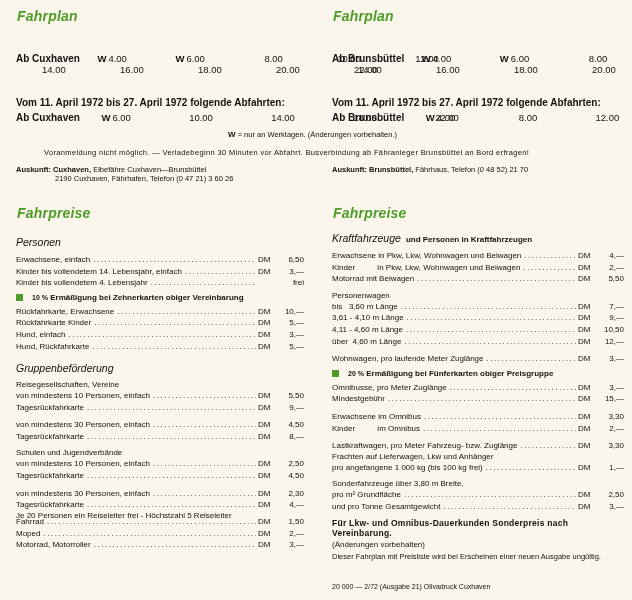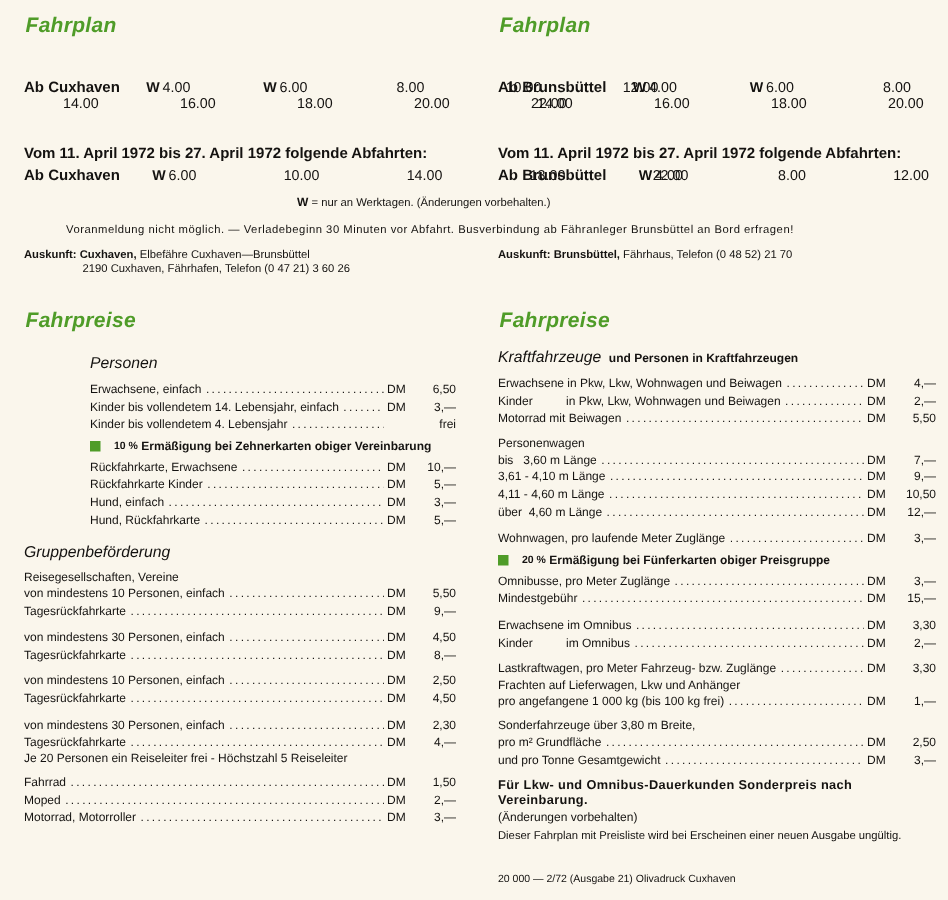--- a/index.html
+++ b/index.html
@@ -81,21 +81,21 @@
 
   .tt2 .tt-label { width: 84px; }
   .tt2 .tt-times span { width: 51px; }
 
   
   .note-center {
     position: absolute;
     font-size: 7.5px;
     white-space: nowrap;
   }
-  .note-w { top: 130px; left: 198px; }
+  .note-w { top: 130px; left: 228px; }
   .note-w b { font-size: 8px; }
   .note-voran { top: 148px; left: 44px; letter-spacing: 0.35px; }
   .auskunft-l { position: absolute; top: 165px; left: 16px; font-size: 7.5px; }
   .auskunft-l .l2 { padding-left: 39px; }
   .auskunft-r { position: absolute; top: 165px; left: 332px; font-size: 7.5px; }
   .auskunft-l b, .auskunft-r b { font-size: 7.5px; }
 
   
   .section-title {
     font-size: 10.5px;
@@ -227,21 +227,21 @@
           <span>10.00</span>
           <span>14.00</span>
           <span>18.00</span>
           <span>22.00</span>
         </div>
       </div>
     </div>
 
     <h1 class="green hdr-fahrpreise">Fahrpreise</h1>
 
-    <div class="blk" style="top:236px;margin-left:44px;">
+    <div class="blk" style="top:236px;">
       <div class="section-title">Personen</div>
 
       <div class="price-row">
         <span class="pr-text">Erwachsene, einfach</span>
         <span class="pr-dots">..................................................................</span>
         <span class="pr-cur">DM</span>
         <span class="pr-val">6,50</span>
       </div>
       <div class="price-row">
         <span class="pr-text">Kinder bis vollendetem 14. Lebensjahr, einfach</span>
@@ -313,20 +313,21 @@
         <span class="pr-cur">DM</span>
         <span class="pr-val">4,50</span>
       </div>
       <div class="price-row">
         <span class="pr-text">Tagesrückfahrkarte</span>
         <span class="pr-dots">..................................................................</span>
         <span class="pr-cur">DM</span>
         <span class="pr-val">8,—</span>
       </div>
       <div class="gap"></div>
+      <div class="plain-line">Schulen und Jugendverbände</div>
       <div class="price-row">
         <span class="pr-text">von mindestens 10 Personen, einfach</span>
         <span class="pr-dots">..................................................................</span>
         <span class="pr-cur">DM</span>
         <span class="pr-val">2,50</span>
       </div>
       <div class="price-row">
         <span class="pr-text">Tagesrückfahrkarte</span>
         <span class="pr-dots">..................................................................</span>
         <span class="pr-cur">DM</span>

